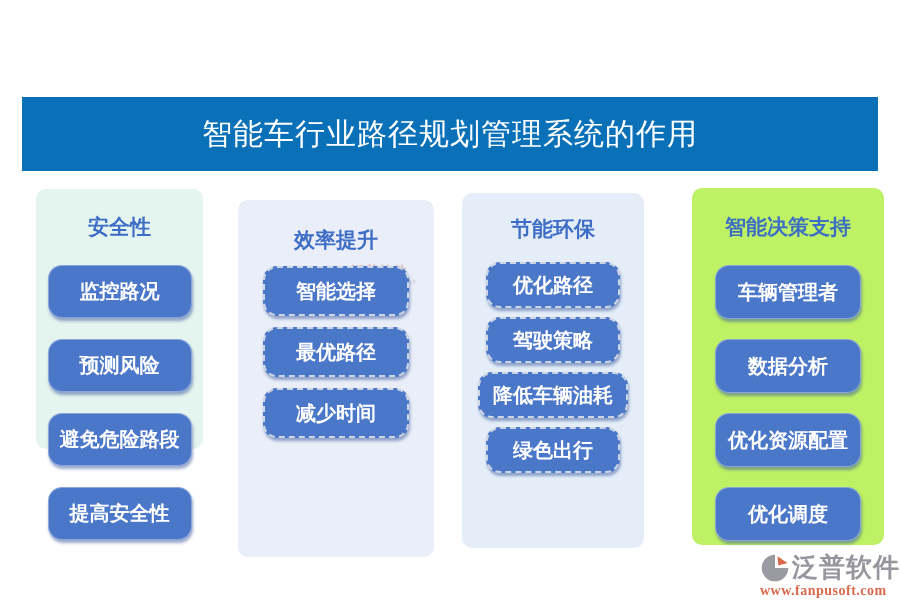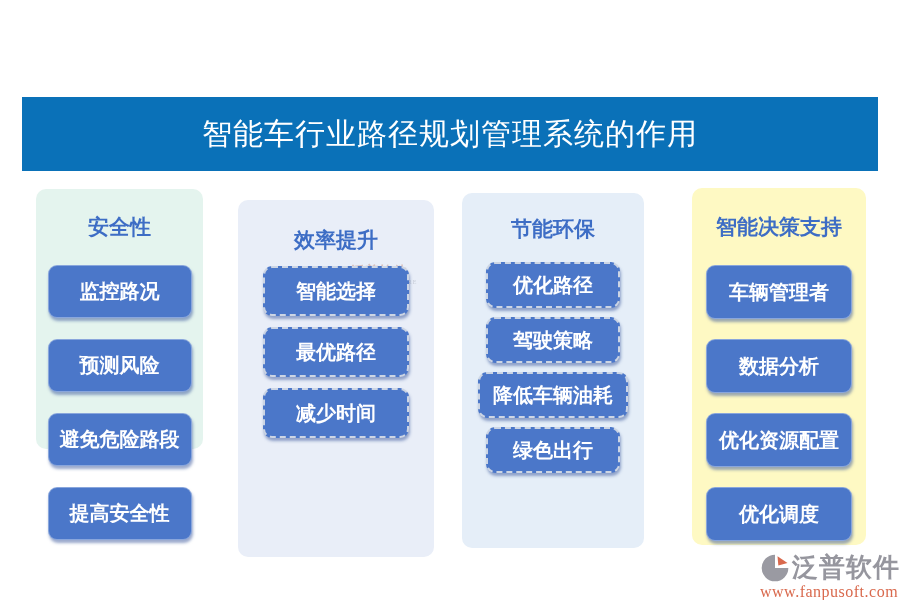--- a/index.html
+++ b/index.html
@@ -23,61 +23,61 @@
   
   .card{position:absolute;border-radius:10px;}
   .card h2{
     margin:0;text-align:center;color:#3d6dc5;
     font-size:21px;font-weight:bold;line-height:30px;
   }
   .pill{
     display:flex;align-items:center;justify-content:center;
     background:#4b77c9;color:#ffffff;
     font-size:20px;font-weight:bold;
-    border-radius:9px;
+    border-radius:14px;
     box-shadow:1px 3px 3px rgba(55,85,155,.5);
     margin-left:auto;margin-right:auto;
     position:relative;z-index:2;
   }
   .solid-pill{border:1px solid rgba(255,255,255,.35);}
   .dashed-pill{border:2px dashed #ccd5e4;}
 
   .card-1{left:36px;top:189px;width:167px;height:260px;background:#e4f4ee;padding-top:23px;box-sizing:border-box;}
   .card-1 .pill{width:142px;height:51px;margin-top:21px;}
   .card-1 .pill.first{margin-top:23px;}
 
   .card-2{left:238px;top:200px;width:196px;height:357px;background:#e9eef8;padding-top:25px;box-sizing:border-box;}
   .card-2 .pill{width:142px;height:46px;margin-top:11px;}
   .card-2 .pill.first{}
 
   .card-3{left:462px;top:193px;width:182px;height:355px;background:#e5eef8;padding-top:21px;box-sizing:border-box;}
   .card-3 .pill{min-width:134px;width:max-content;padding:0 13px;height:46px;margin-top:9px;box-sizing:border-box;}
   .card-3 .pill.first{margin-top:18px;}
 
-  .card-4{left:692px;top:188px;width:174px;height:357px;background:#fef9c3;padding-top:24px;box-sizing:border-box;}
+  .card-4{left:692px;top:188px;width:192px;height:357px;background:#bef264;padding-top:24px;box-sizing:border-box;}
   .card-4 .pill{width:144px;height:52px;margin-top:20px;}
   .card-4 .pill.first{margin-top:23px;}
 
   
   .watermark{
     position:absolute;left:90px;top:60px;width:110px;height:30px;
     display:flex;align-items:center;gap:3px;
     opacity:.45;z-index:1;pointer-events:none;
   }
   .watermark svg{width:20px;height:20px;flex:0 0 auto;}
   .wm-text{display:flex;flex-direction:column;line-height:1;}
   .wm-name{font-size:14px;font-weight:bold;color:#c08a7a;white-space:nowrap;}
   .wm-sub{font-size:6px;color:#9aa0ad;letter-spacing:1px;white-space:nowrap;}
 
   
   .brand{position:absolute;left:760px;top:550px;width:136px;}
   .brand-row{display:flex;align-items:center;gap:2px;}
   .brand-row svg{width:30px;height:30px;flex:0 0 auto;}
   .brand-name{font-size:26px;font-weight:bold;color:#96969e;letter-spacing:1px;white-space:nowrap;}
-  .brand-url{font-size:16px;font-weight:normal;color:#d9694d;letter-spacing:.5px;margin-top:-2px;white-space:nowrap;}
+  .brand-url{font-size:14px;font-weight:bold;color:#d9694d;letter-spacing:.5px;margin-top:-2px;white-space:nowrap;}
 </style>
 </head>
 <body>
 
 <div class="stage">
 
   <div class="title-bar">
     <span>智能车行业路径规划管理系统的作用</span>
   </div>
 

